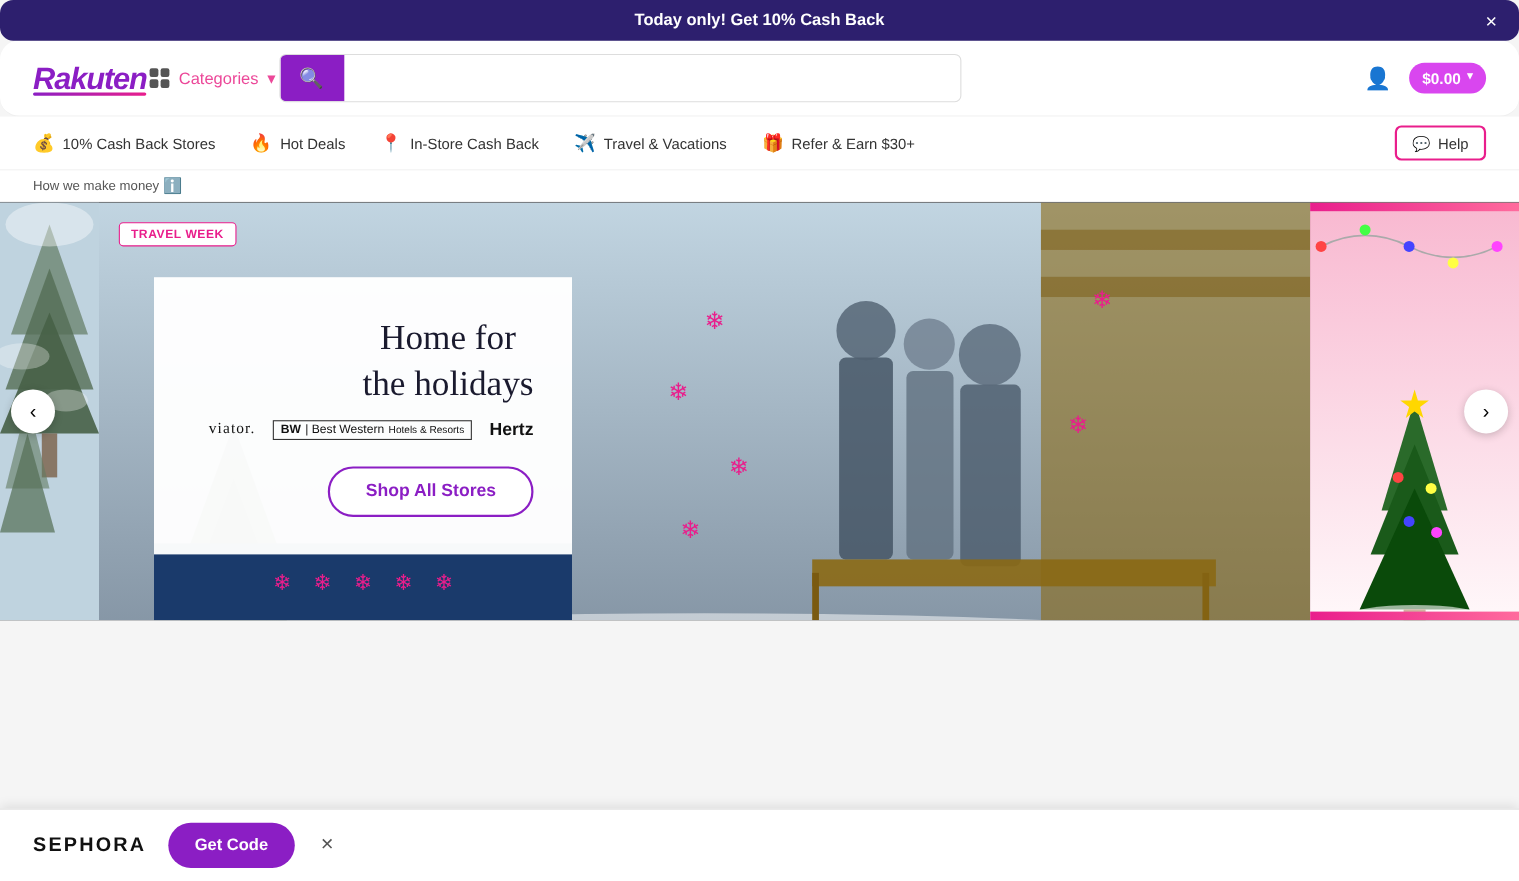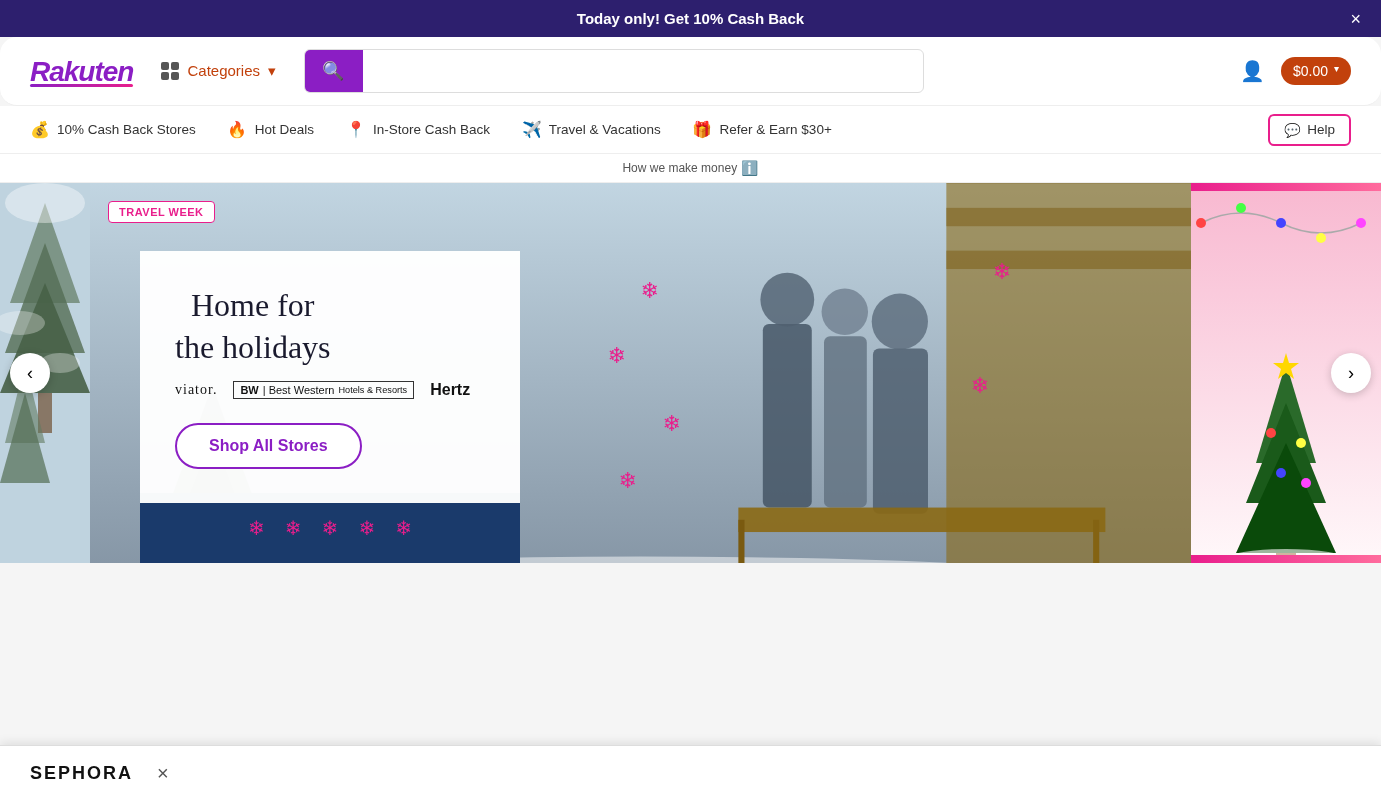--- a/index.html
+++ b/index.html
@@ -10,39 +10,40 @@
       background: #2d1f6e;
       color: white;
       text-align: center;
       padding: 10px 20px;
       font-size: 15px;
       font-weight: 600;
       position: relative;
       display: flex;
       align-items: center;
       justify-content: center;
+      border-radius: 12px;
     }
     .top-banner-close {
       position: absolute;
       right: 20px;
       cursor: pointer;
       font-size: 18px;
       color: white;
       background: none;
       border: none;
       line-height: 1;
     }
 
     
     .header {
       background: white;
       padding: 12px 30px;
       display: flex;
       align-items: center;
-      gap: 28px;
+      gap: 3px;
       border-bottom: 1px solid #eee;
       border-radius: 17px;
     }
     .logo-text {
       font-size: 28px;
       font-weight: 800;
       color: #8b1ec4;
       font-style: italic;
       letter-spacing: -1px;
       text-decoration: none;
@@ -51,28 +52,28 @@
     .logo-underline {
       width: 100%;
       height: 3px;
       background: linear-gradient(to right, #8b1ec4, #e91e8c);
       border-radius: 2px;
       margin-top: -4px;
     }
     .logo-wrap { display: flex; flex-direction: column; }
     .categories-btn {
       display: flex;
-      align-items: flex-start;
+      align-items: center;
       gap: 8px;
       background: none;
       border: none;
       cursor: pointer;
       font-size: 15px;
       font-weight: 500;
-      color: #c2410c;
+      color: #ec4899;
       white-space: nowrap;
     }
     .categories-icon {
       display: grid;
       grid-template-columns: 1fr 1fr;
       gap: 2px;
       width: 18px;
       height: 18px;
     }
     .categories-icon span {
@@ -119,26 +120,26 @@
       gap: 6px;
       background: none;
       border: none;
       cursor: pointer;
       font-size: 14px;
     }
     .user-icon { font-size: 20px; color: #555; }
     .cash-back-pill {
       display: flex;
       gap: 6px;
-      background: #c2410c;
+      background: #d946ef;
       color: white;
       padding: 6px 12px;
       border-radius: 20px;
       font-size: 14px;
-      font-weight: 400;
+      font-weight: 700;
       cursor: pointer;
     }
     .chevron-down { font-size: 10px; }
 
     
     .nav-bar {
       background: white;
       padding: 0 30px;
       display: flex;
       align-items: center;
@@ -172,21 +173,21 @@
     .how-money {
       font-size: 12px;
       color: #555;
       display: flex;
       align-items: center;
       gap: 4px;
       cursor: pointer;
     }
     .info-row {
       display: flex;
-      justify-content: center;
+      justify-content: flex-start;
       padding: 6px 30px;
       background: white;
       border-bottom: 1px solid #eee;
     }
 
     
     .carousel-area {
       position: relative;
       background: #000000;
       overflow: hidden;
@@ -242,21 +243,21 @@
       left: 50px;
       top: 40px;
       width: 380px;
       background: rgba(255,255,255,0.97);
       padding: 30px 35px;
       z-index: 5;
       bottom: 60px;
       display: flex;
       flex-direction: column;
       justify-content: center;
-      align-items: flex-start;
+      align-items: flex-end;
       text-align: center;
       margin-top: 28px;
     }
     .slide-title {
       font-size: 32px;
       font-weight: 400;
       color: #1a1a2e;
       line-height: 1.3;
       margin-bottom: 12px;
       font-family: Georgia, serif;
@@ -627,14 +628,15 @@
 
     <button class="carousel-arrow carousel-arrow-right">
       <span>›</span>
     </button>
   </div>
 
 </div>
 
 <div class="sephora-bar">
   <div class="sephora-logo">SEPHORA</div>
+  <button class="get-code-btn">Get Code</button>
   <button class="sephora-close">×</button>
 </div>
 
 </body></html>

